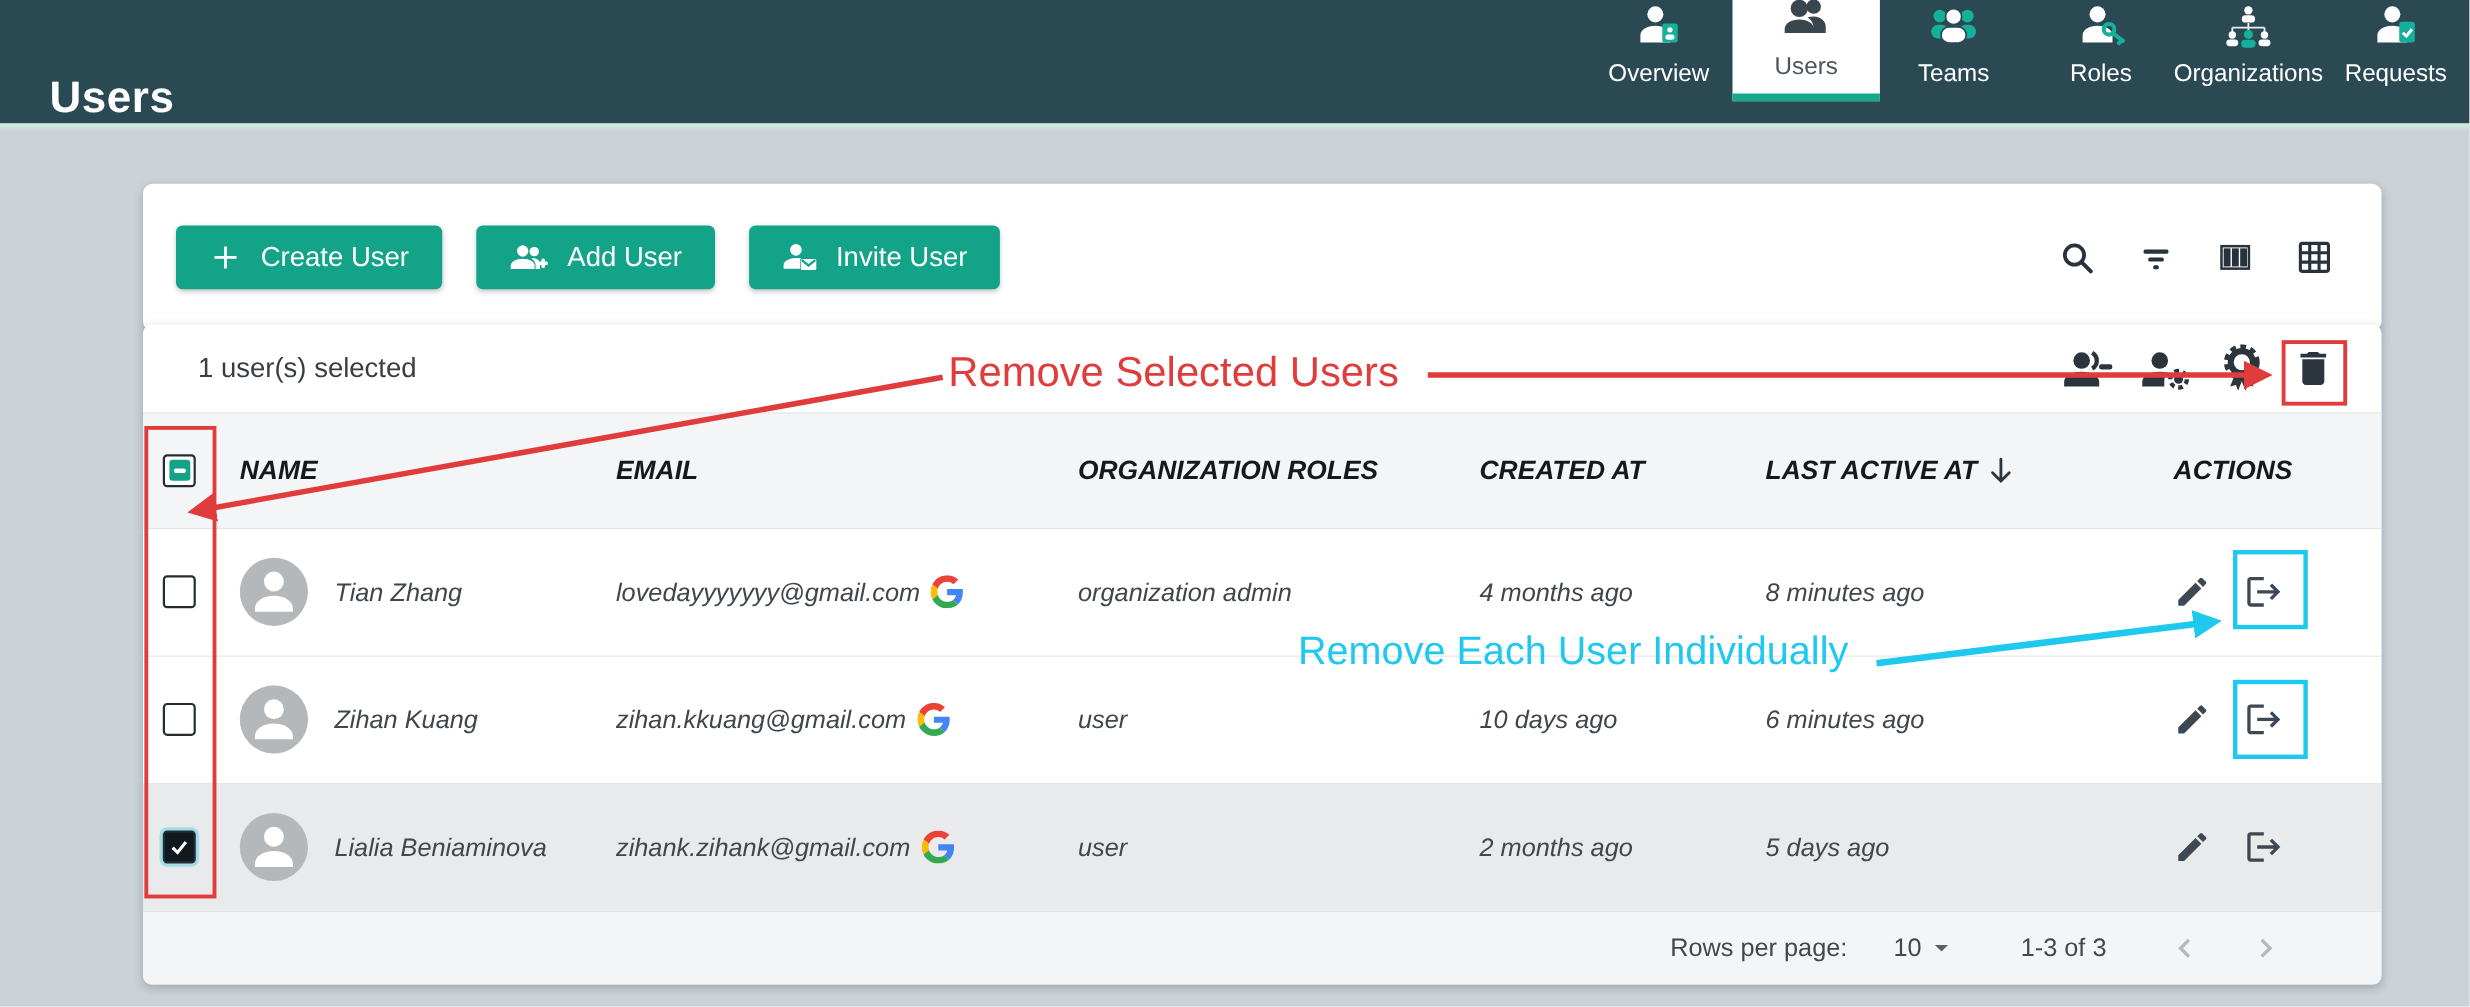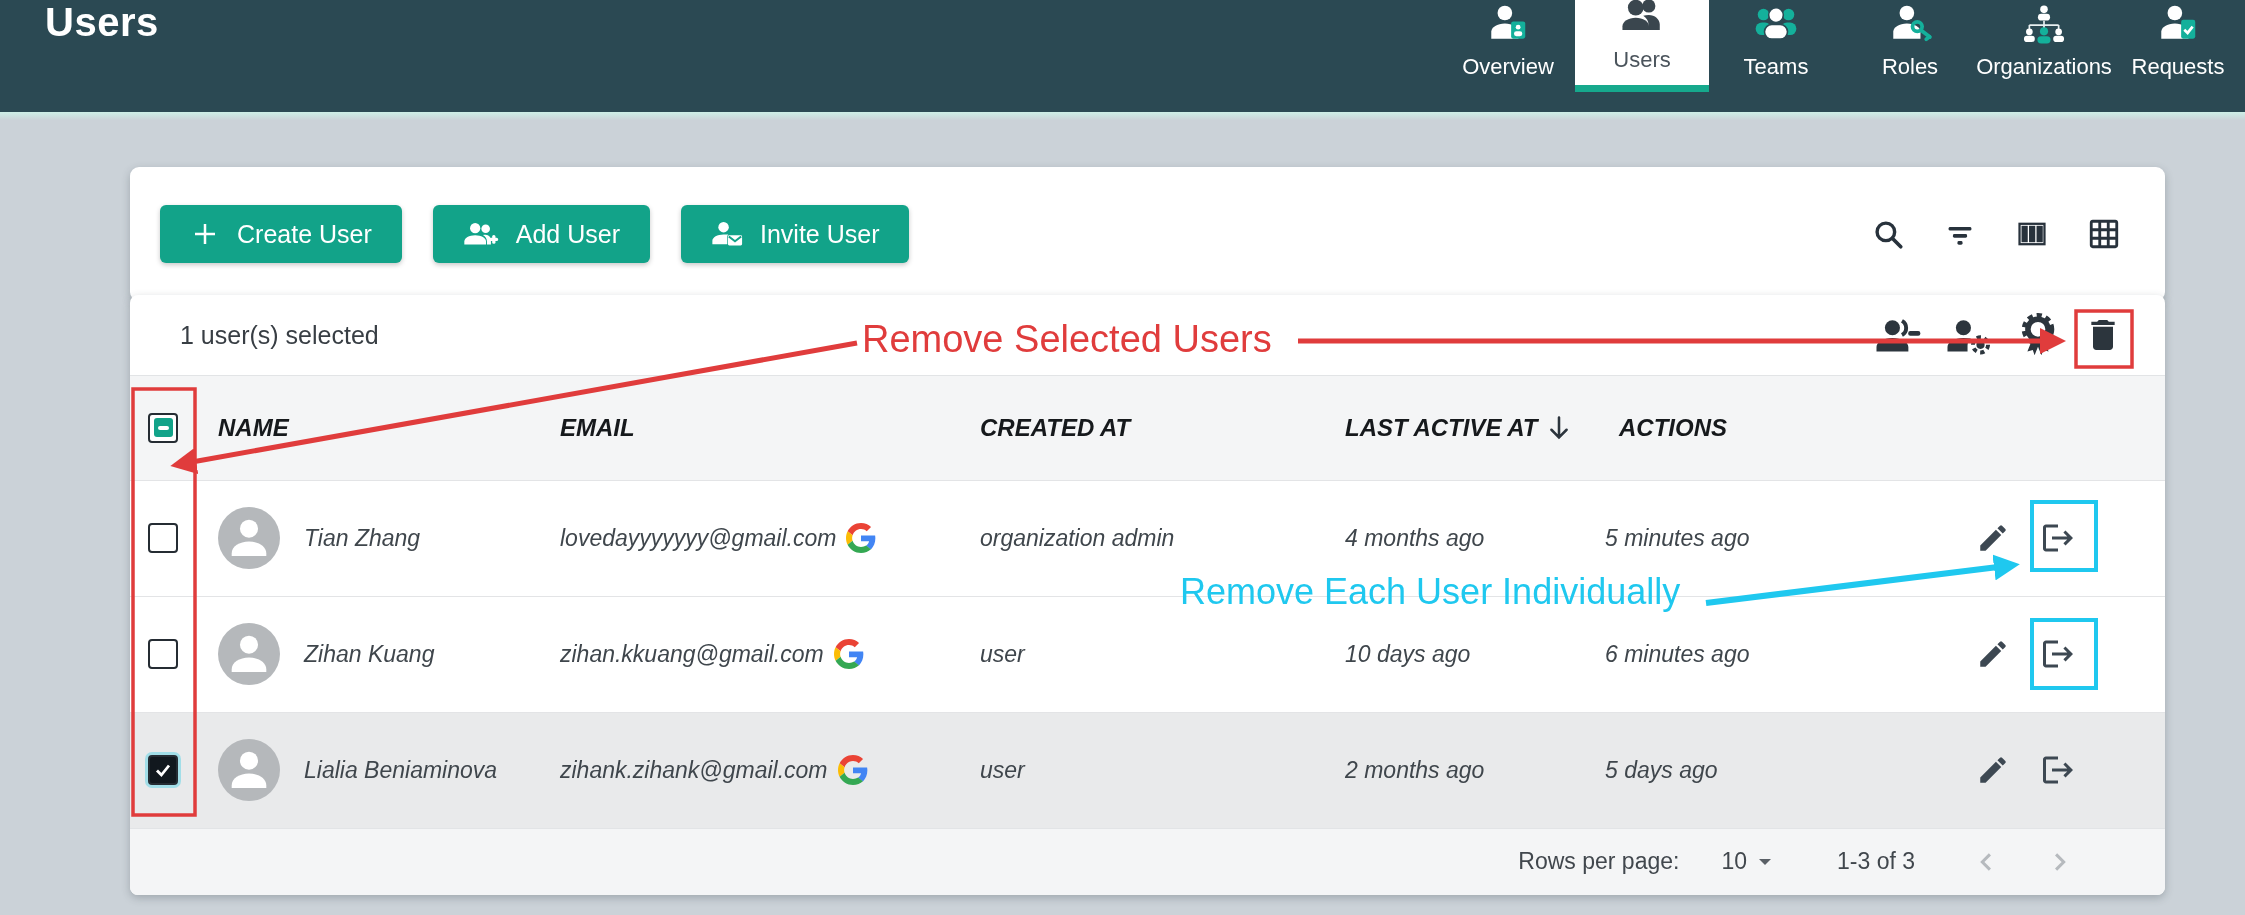--- a/index.html
+++ b/index.html
@@ -1,20 +1,20 @@
 <!DOCTYPE html>
 <html><head>
 <meta charset="utf-8">
 <style>
   html,body{margin:0;padding:0;}
   body{width:2245px;height:915px;overflow:hidden;font-family:"Liberation Sans",sans-serif;background:#cbd2d8;}
   #stage{position:relative;width:2245px;height:915px;background:#cbd2d8;}
 
   
-  .app-header{position:absolute;left:0;top:0;width:2245px;height:112px;background:#2b4953;display:flex;align-items:flex-start;padding-left:45px;box-sizing:border-box;z-index:5;}
+  .app-header{position:absolute;left:0;top:0;width:2245px;height:112px;background:#2b4953;display:flex;align-items:flex-end;padding-left:45px;box-sizing:border-box;z-index:5;}
   .page-title{color:#fff;font-size:40px;font-weight:600;letter-spacing:.5px;}
   .header-glow{position:absolute;left:0;top:112px;width:2245px;height:8px;background:linear-gradient(#cdeee6,rgba(203,210,216,0));z-index:4;}
   .tabs{margin-left:auto;height:112px;display:flex;}
   .tab{width:134px;height:92px;display:flex;flex-direction:column;align-items:center;justify-content:flex-end;padding-bottom:12px;box-sizing:border-box;gap:9px;color:#fff;font-size:22px;cursor:pointer;}
   .tab .ticon{height:44px;display:flex;align-items:flex-end;}
   .tab.active{background:#fff;color:#4b545c;border-bottom:7px solid #16a98d;}
 
   
   .card{position:absolute;background:#fff;border-radius:9px;box-shadow:0 3px 9px rgba(50,60,70,.28);box-sizing:border-box;}
   .card.toolbar{left:130px;top:167px;width:2035px;height:134px;display:flex;align-items:center;padding:0 30px;gap:31px;}
@@ -256,20 +256,21 @@
     </div>
 
     <div class="grid-row thead">
       <div class="cell-check">
         <div class="checkbox">
             <span class="ind"></span>
           </div>
       </div>
       <div class="th">NAME</div>
       <div class="th">EMAIL</div>
+      <div class="th">ORGANIZATION ROLES</div>
       <div class="th">CREATED AT</div>
       <div class="th">
         <span>LAST ACTIVE AT</span>
         <span style="display:flex;">
           <svg width="24" height="28" viewBox="0 0 20 24" fill="none" stroke="#2c353d" stroke-width="2.2" stroke-linecap="round">
               <path d="M10 3v16 M3.5 13.5 10 20l6.5-6.5"></path>
             </svg>
         </span>
       </div>
       <div class="th" style="padding-left:14px;">ACTIONS</div>
@@ -294,21 +295,21 @@
           <svg width="30" height="30" viewBox="0 0 48 48">
               <path fill="#EA4335" d="M24 9.5c3.54 0 6.71 1.22 9.21 3.6l6.85-6.85C35.9 2.38 30.47 0 24 0 14.62 0 6.51 5.38 2.56 13.22l7.98 6.19C12.43 13.72 17.74 9.5 24 9.5z"></path>
               <path fill="#4285F4" d="M46.98 24.55c0-1.57-.15-3.09-.38-4.55H24v9.02h12.94c-.58 2.96-2.26 5.48-4.78 7.18l7.73 6c4.51-4.18 7.09-10.36 7.09-17.65z"></path>
               <path fill="#FBBC05" d="M10.53 28.59c-.48-1.45-.76-2.99-.76-4.59s.27-3.14.76-4.59l-7.98-6.19C.92 16.46 0 20.12 0 24c0 3.88.92 7.54 2.56 10.78l7.97-6.19z"></path>
               <path fill="#34A853" d="M24 48c6.48 0 11.93-2.13 15.89-5.81l-7.73-6c-2.15 1.45-4.92 2.3-8.16 2.3-6.26 0-11.57-4.22-13.47-9.91l-7.98 6.19C6.51 42.62 14.62 48 24 48z"></path>
             </svg>
         </span>
       </div>
       <div>organization admin</div>
       <div>4 months ago</div>
-      <div>5 minutes ago</div>
+      <div>8 minutes ago</div>
       <div class="actions-cell">
         <span class="ic">
           <svg width="34" height="34" viewBox="0 0 24 24" fill="#3d4852">
               <path d="M3 17.25V21h3.75L17.81 9.94l-3.75-3.75L3 17.25zM20.71 7.04c.39-.39.39-1.02 0-1.41l-2.34-2.34a.9959.9959 0 0 0-1.41 0l-1.83 1.83 3.75 3.75 1.83-1.83z"></path>
             </svg>
         </span>
         <span class="ic">
           <svg width="36" height="36" viewBox="0 0 24 24" fill="#3d4852">
               <path d="M17 7l-1.41 1.41L18.17 11H8v2h10.17l-2.58 2.58L17 17l5-5zM4 5h8V3H4c-1.1 0-2 .9-2 2v14c0 1.1.9 2 2 2h8v-2H4V5z"></path>
             </svg>

